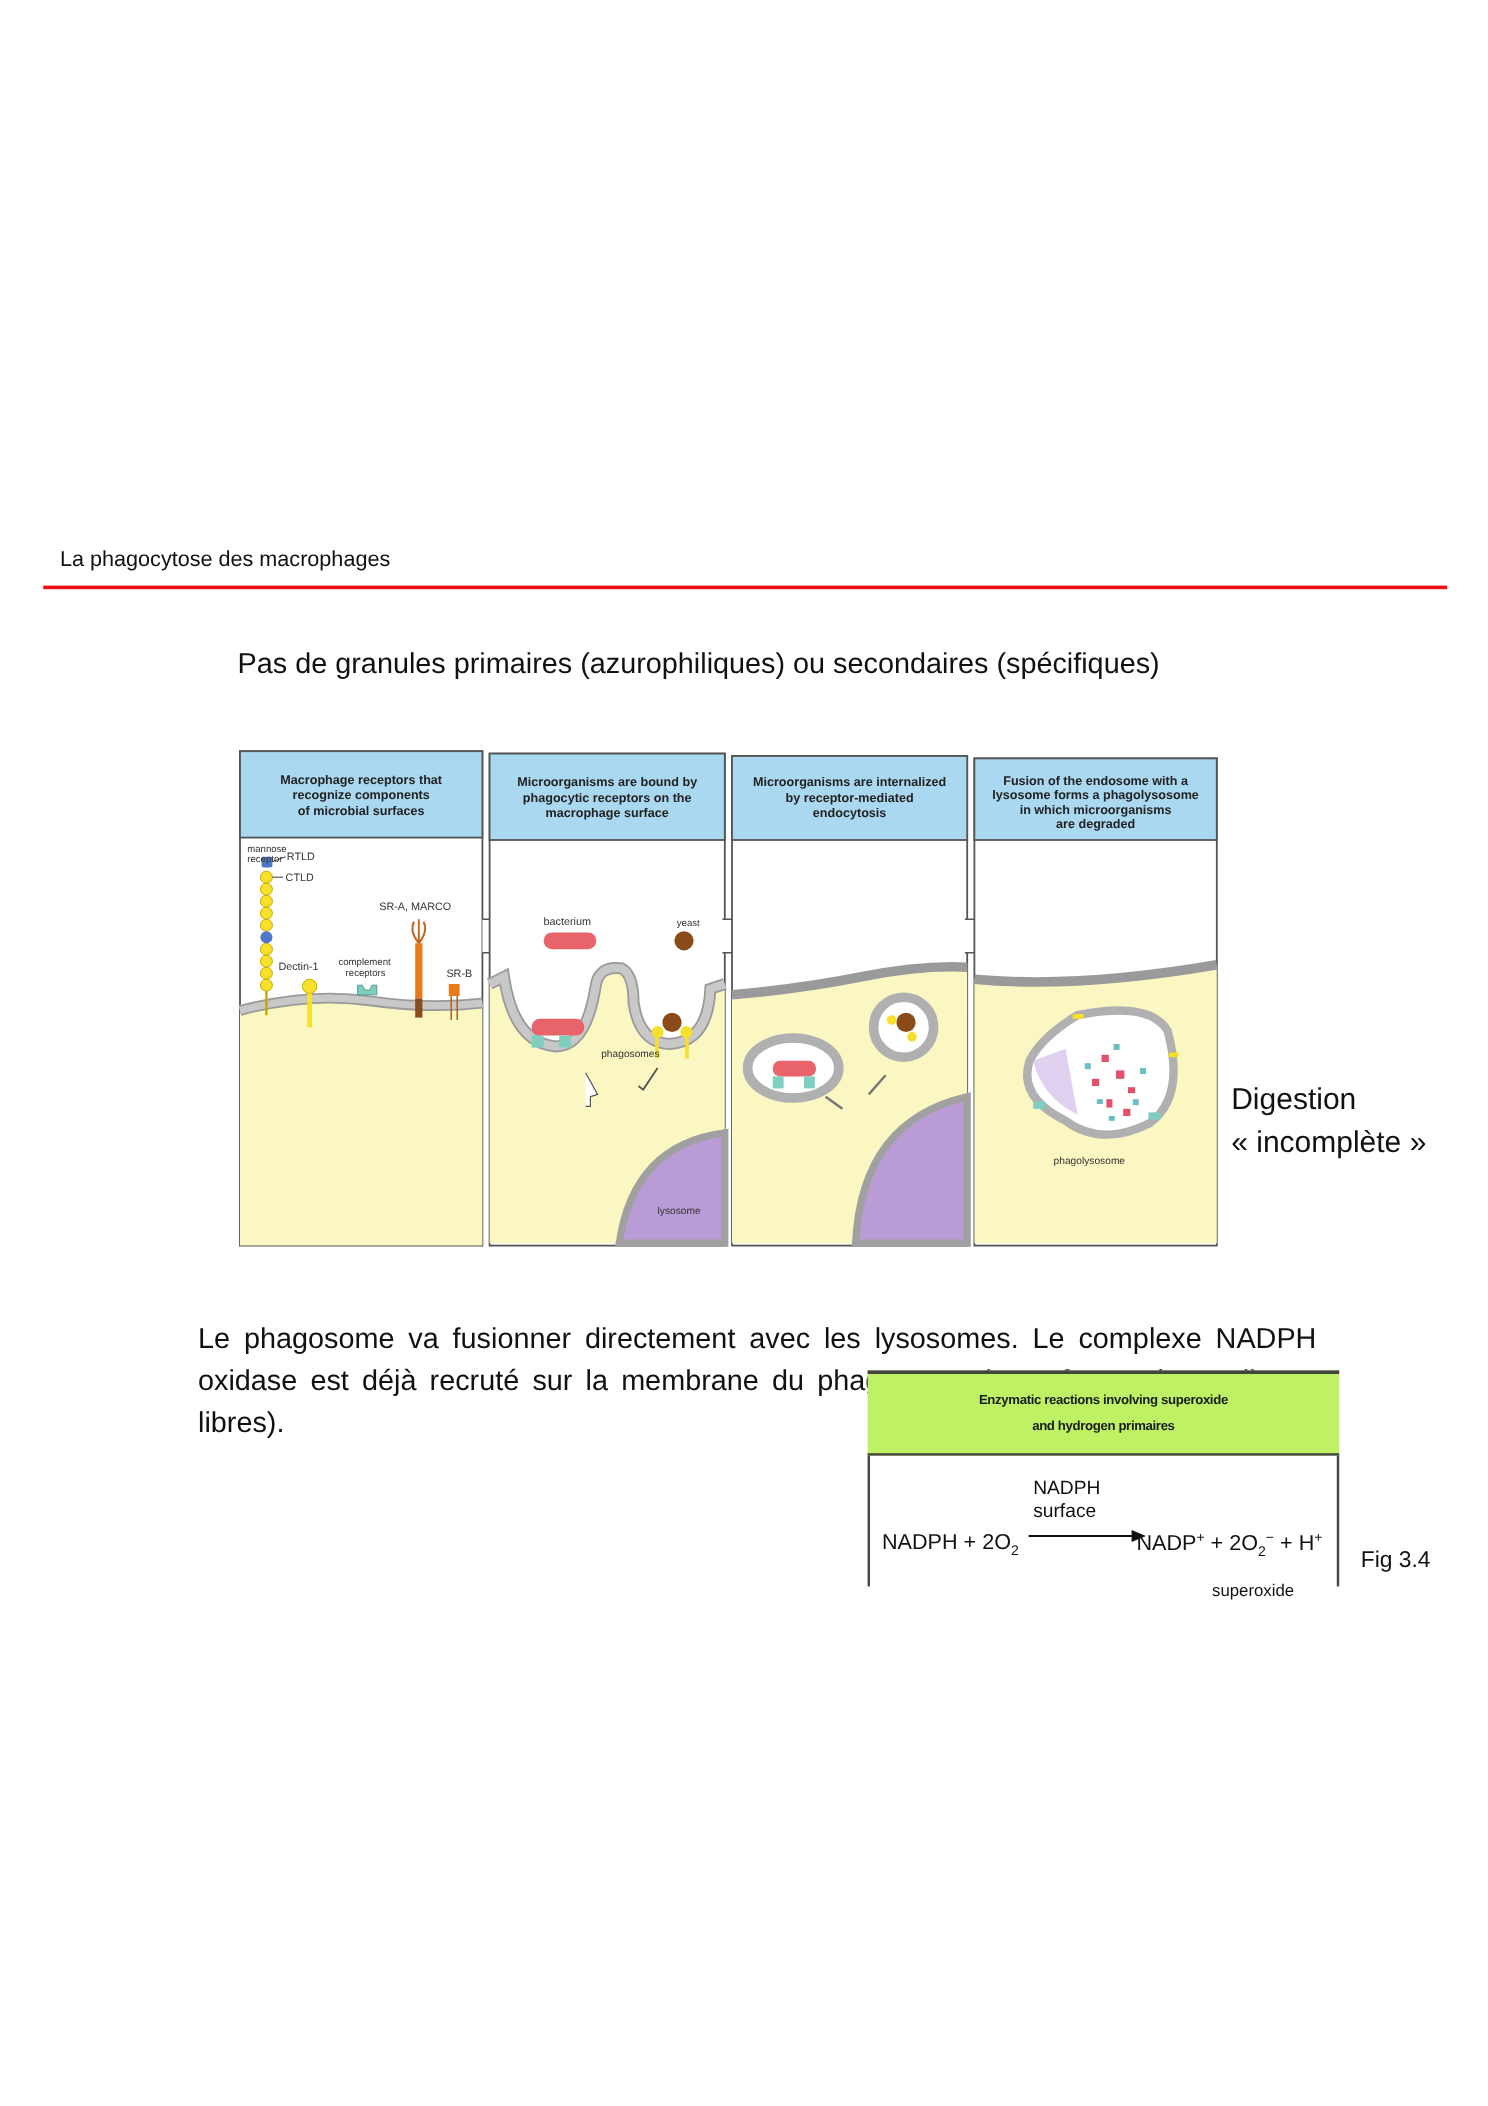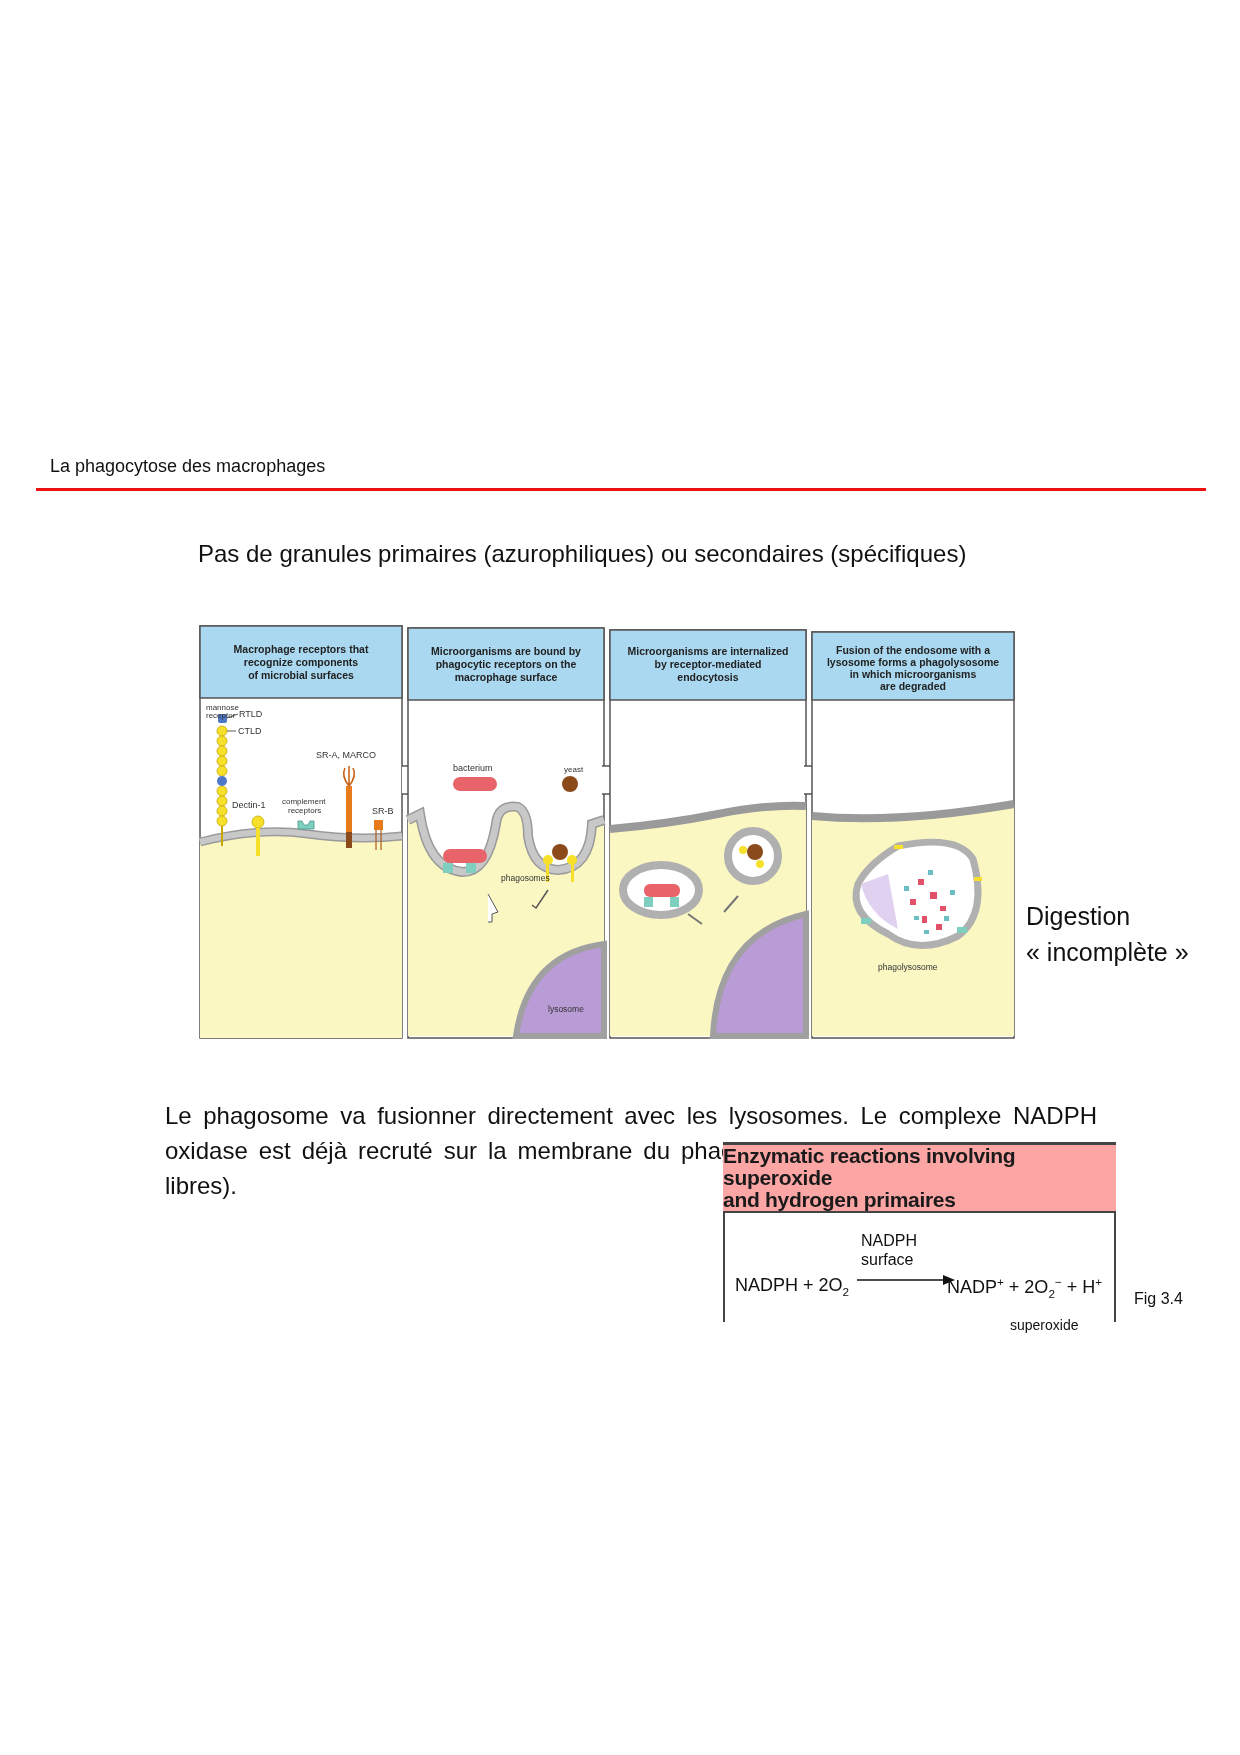--- a/index.html
+++ b/index.html
@@ -4,28 +4,28 @@
 <style>
   html, body { margin:0; padding:0; background:#ffffff; }
   body { width:1240px; height:1755px; position:relative; overflow:hidden; font-family:"Liberation Sans", sans-serif; color:#111; }
   .slide-title { position:absolute; left:50px; top:456px; font-size:18px; color:#111; }
   .title-rule { position:absolute; left:36px; top:488px; width:1170px; height:3px; background:#ee1111; }
   .subtitle { position:absolute; left:198px; top:540px; font-size:24px; color:#111; white-space:nowrap; }
   .figure { position:absolute; left:198px; top:624px; width:836px; height:418px; }
   .side-note { position:absolute; left:1026px; top:878px; width:190px; text-align:left; font-size:25px; line-height:36px; color:#111;margin-top:20px; }
   .para { position:absolute; left:165px; top:1070px; width:932px; font-size:24px; line-height:35px; text-align:justify; color:#111;margin-top:28px; }
   .enzyme-box { position:absolute; left:723px; top:1142px; width:393px; height:180px; }
-  .enzyme-box .hdr { position:absolute; left:0; top:0; width:393px; height:71px; background:#fca5a5; border-top:3px solid #444; border-bottom:2px solid #444; box-sizing:border-box; display:flex; align-items:center; justify-content:center; text-align:left; font-weight:bold; font-size:21px; line-height:22px; color:#1a1a1a; letter-spacing:-0.3px; }
+  .enzyme-box .hdr { position:absolute; left:0; top:0; width:393px; height:71px; background:#bef264; border-top:3px solid #444; border-bottom:2px solid #444; box-sizing:border-box; display:flex; align-items:center; justify-content:center; text-align:center; font-weight:bold; font-size:11px; line-height:22px; color:#1a1a1a; letter-spacing:-0.3px; }
   .enzyme-box .body { position:absolute; left:0; top:71px; width:393px; height:109px; border-left:2px solid #444; border-right:2px solid #444; box-sizing:border-box; }
   .eq-left { position:absolute; left:10px; top:62px; font-size:18px; }
   .eq-enzyme { position:absolute; left:136px; top:18px; font-size:16px; line-height:19px; text-align:left; }
   .eq-arrow { position:absolute; left:132px; top:60px; width:100px; height:14px; }
   .eq-right { position:absolute; left:222px; top:62px; font-size:18px; }
   .eq-under { position:absolute; left:285px; top:88px; font-size:14px;margin-top:16px; }
-  .fig-label { position:absolute; left:1134px; top:1290px; font-size:16px; color:#111; }
+  .fig-label { position:absolute; left:1134px; top:1290px; font-size:19px; color:#111; }
   sub, sup { font-size:65%; }
   svg text { font-family:"Liberation Sans", sans-serif; }
 </style>
 </head>
 <body>
 
 <div class="slide-title">La phagocytose des macrophages</div>
 <div class="title-rule"></div>
 
 <div class="subtitle">Pas de granules primaires (azurophiliques) ou secondaires (spécifiques)</div>

